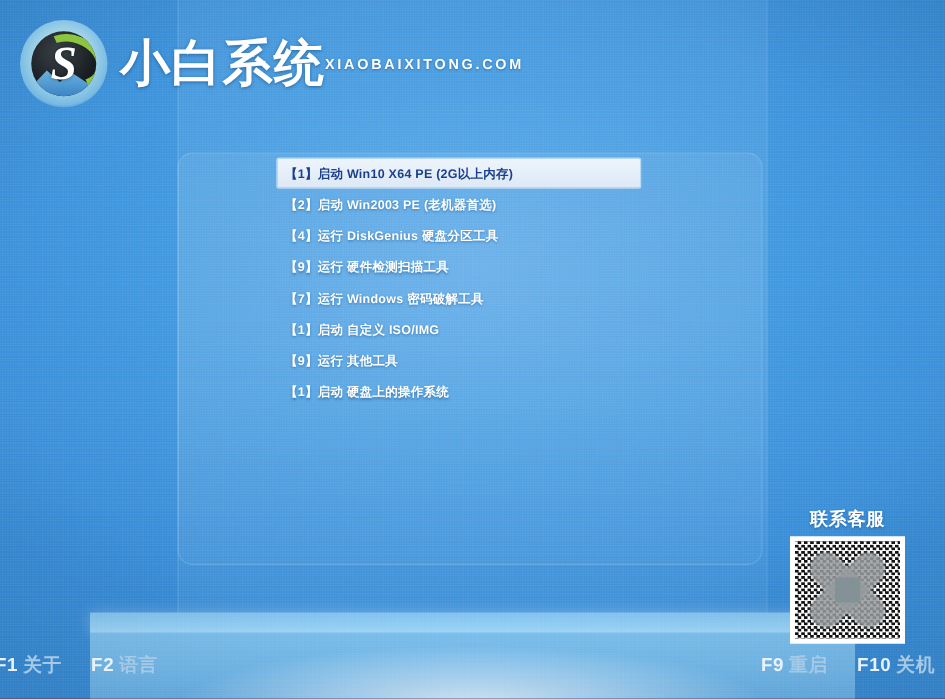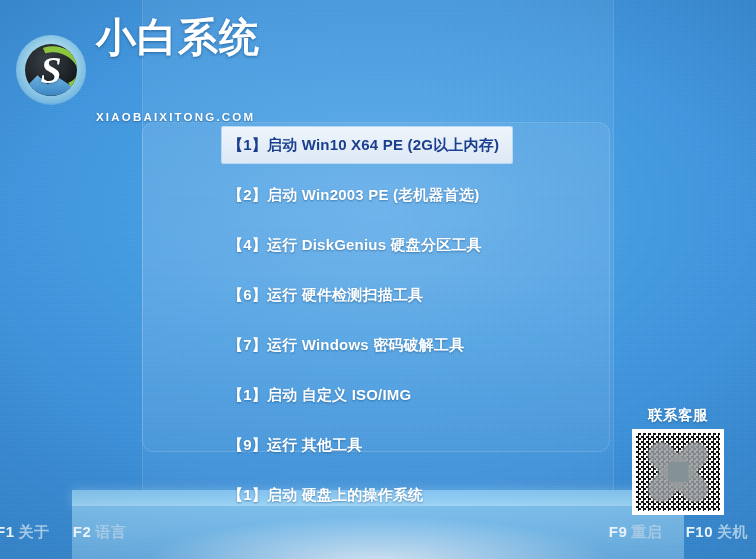--- a/index.html
+++ b/index.html
@@ -101,21 +101,21 @@
   }
   .logo-s {
     position: absolute; left: 0; top: 0; width: 100%; height: 100%;
     display: flex; align-items: center; justify-content: center;
     color: #ffffff;
     font-family: "Liberation Serif", "DejaVu Serif", serif;
     font-size: 38px; font-weight: bold; font-style: italic;
     text-shadow: 0 0 3px rgba(0,0,0,.5);
     line-height: 1;
   }
-  .logo-text { display: flex; flex-direction: column; justify-content: center; gap: 37px; }
+  .logo-text { display: flex; justify-content: center; }
   .logo-cn {
     color: #ffffff;
     font-size: 40px;
     font-weight: bold;
     letter-spacing: 1px;
     line-height: 1.06;
     text-shadow: 0 1px 3px rgba(10,60,110,.55);
   }
   .logo-en {
     color: #ffffff;
@@ -135,28 +135,28 @@
     background: linear-gradient(180deg, rgba(255,255,255,.07) 0%, rgba(255,255,255,.03) 100%);
     border: 1px solid rgba(255,255,255,.13);
     box-sizing: border-box;
   }
   .menu-list {
     position: absolute;
     left: 222px; top: 127px;
     width: 290px;
   }
   .menu-item {
-    height: 36px;
-    margin-bottom: 14px;
+    height: 23px;
+    margin-bottom: 2px;
     display: flex;
     align-items: center;
     padding: 0 6px;
     box-sizing: border-box;
     color: #ffffff;
-    font-size: 15px;
+    font-size: 10px;
     font-weight: bold;
     white-space: nowrap;
     letter-spacing: .2px;
     text-shadow: 0 1px 2px rgba(12,62,112,.45);
     border-radius: 1px;
   }
   .menu-item.selected {
     background: linear-gradient(180deg, #eef4fb 0%, #dde9f6 100%);
     color: #1b3f8f;
     text-shadow: none;
@@ -262,21 +262,21 @@
       <div class="logo-en">XIAOBAIXITONG.COM</div>
     </div>
   </div>
 
   <div class="menu-panel"></div>
 
   <div class="menu-list">
     <div class="menu-item selected">【1】启动 Win10 X64 PE (2G以上内存)</div>
     <div class="menu-item">【2】启动 Win2003 PE (老机器首选)</div>
     <div class="menu-item">【4】运行 DiskGenius 硬盘分区工具</div>
-    <div class="menu-item">【6】运行 硬件检测扫描工具</div>
+    <div class="menu-item">【9】运行 硬件检测扫描工具</div>
     <div class="menu-item">【7】运行 Windows 密码破解工具</div>
     <div class="menu-item">【1】启动 自定义 ISO/IMG</div>
     <div class="menu-item">【9】运行 其他工具</div>
     <div class="menu-item">【1】启动 硬盘上的操作系统</div>
   </div>
 
   <div class="support">
     <div class="support-label">联系客服</div>
     <div class="qr">
       <div class="qr-noise"></div>

